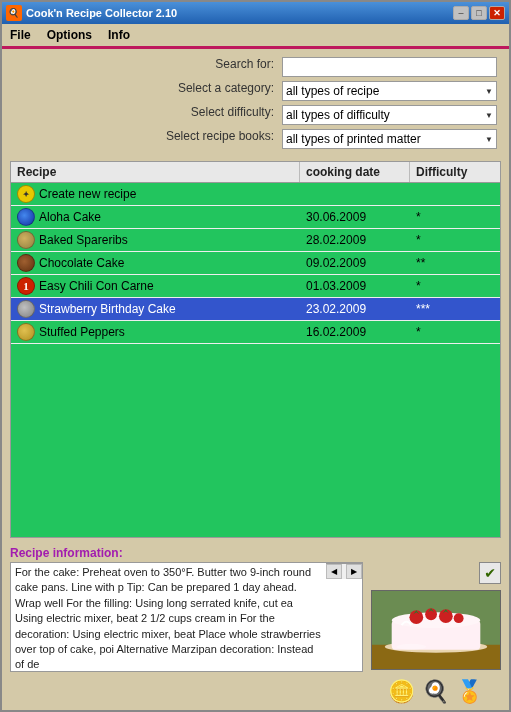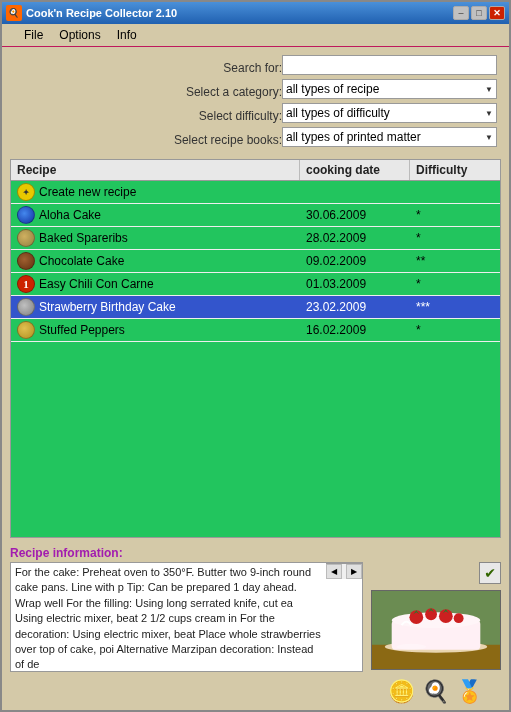--- a/index.html
+++ b/index.html
@@ -64,44 +64,45 @@
       justify-content: center;
       font-size: 9px;
       cursor: pointer;
       color: white;
     }
     .tb-btn.minimize { background: #c0c0c0; color: #333; }
     .tb-btn.maximize { background: #c0c0c0; color: #333; }
     .tb-btn.close { background: #cc2200; color: white; font-weight: bold; }
     .menu-bar {
       background: #d4c9a8;
-      padding: 2px 18px;
+      padding: 2px 4px;
       display: flex;
       gap: 8px;
       flex-shrink: 0;
-      border-bottom: 1px solid #be185d;
+      border-bottom: 3px solid #be185d;
+      font-weight: bold;
     }
     .menu-item {
       padding: 2px 4px;
       cursor: pointer;
       font-size: 12px;
     }
     .search-area {
       background: #d4c9a8;
       padding: 8px 12px;
       display: flex;
       flex-direction: column;
       gap: 4px;
       flex-shrink: 0;
     }
     .form-row {
       display: flex;
-      align-items: flex-end;
+      align-items: flex-start;
       justify-content: flex-end;
-      gap: 0;
+      gap: 8px;
     }
     .form-label {
       text-align: right;
       font-size: 12px;
       color: #333;
       min-width: 130px;
     }
     .form-input {
       width: 215px;
       height: 20px;

